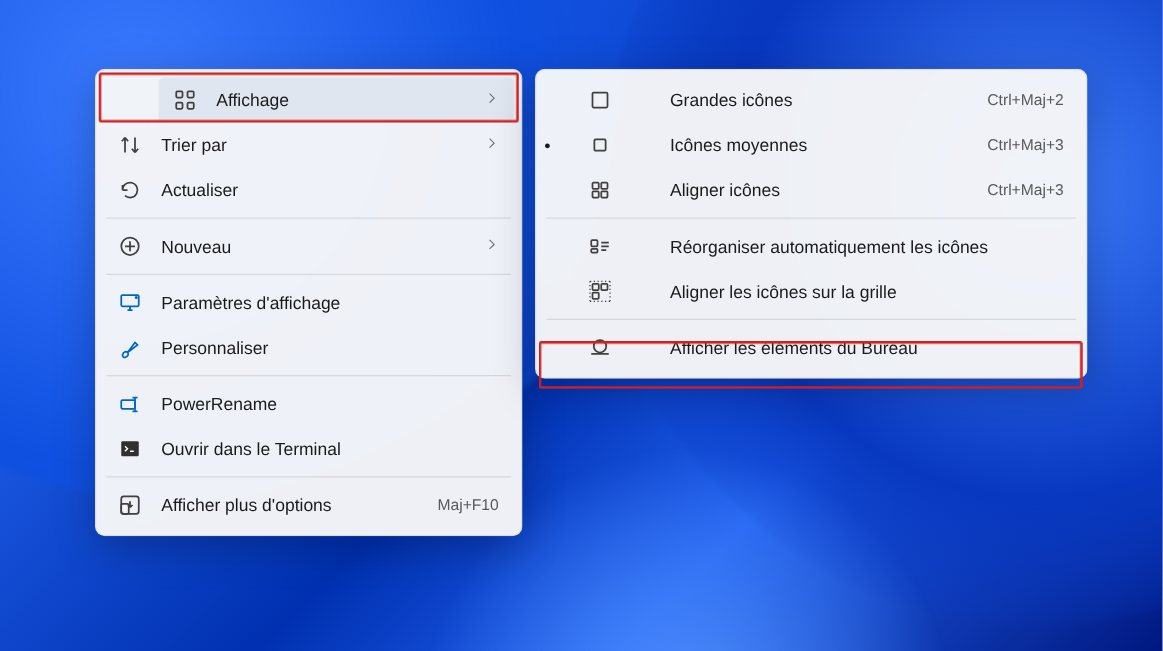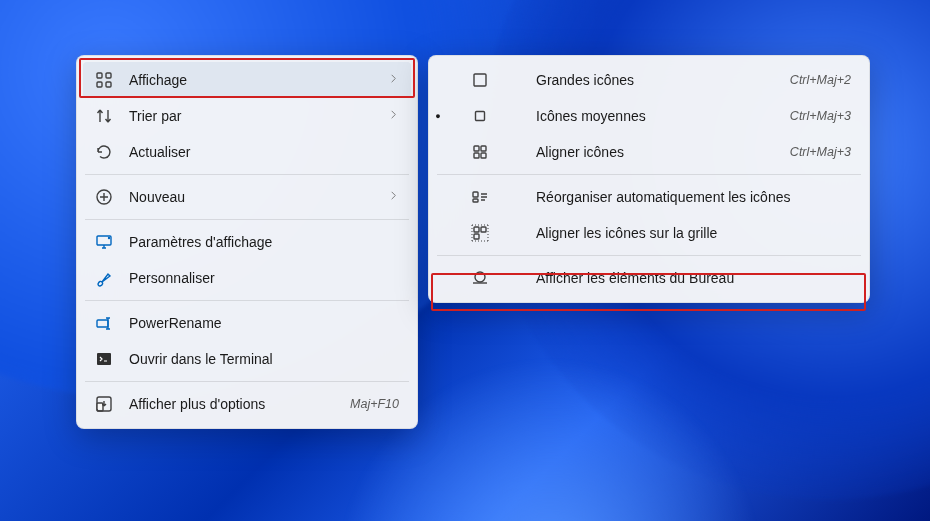--- a/index.html
+++ b/index.html
@@ -40,36 +40,36 @@
     #menu-sub  { left: 428px; top: 55px; width: 442px; }
 
     .item {
       display: flex;
       align-items: center;
       padding: 9px 12px;
       border-radius: 4px;
       cursor: default;
       position: relative;
     }
-    .hovered { background: #dfe6f0 !important; }
+    .hovered { background: #dfe6f0 !important; margin-left: 44px; }
     .sep {
       height: 1px;
       background: rgba(0,0,0,0.10);
       margin: 4px 2px;
     }
     .icon {
       width: 18px; height: 18px;
       margin-right: 16px;
       flex-shrink: 0;
       display: flex; align-items: center; justify-content: center;
       color: #404040;
     }
     .acc-blue { color: #0067c0; }
     .label { flex: 1; text-align: left; }
-    .shortcut { color: #5a5a5a; font-size: 12.5px; margin-left: 16px; font-style: italic; }
+    .shortcut { color: #5a5a5a; font-size: 12.5px; margin-left: 16px; }
     .chev { color: #6a6a6a; font-size: 12px; }
     .bullet {
       position: absolute;
       left: -2px;
       width: 10px;
       text-align: center;
       font-size: 9px;
       color: #1a1a1a;
     }
     #menu-sub .item { padding-left: 18px; gap: 31px; }

